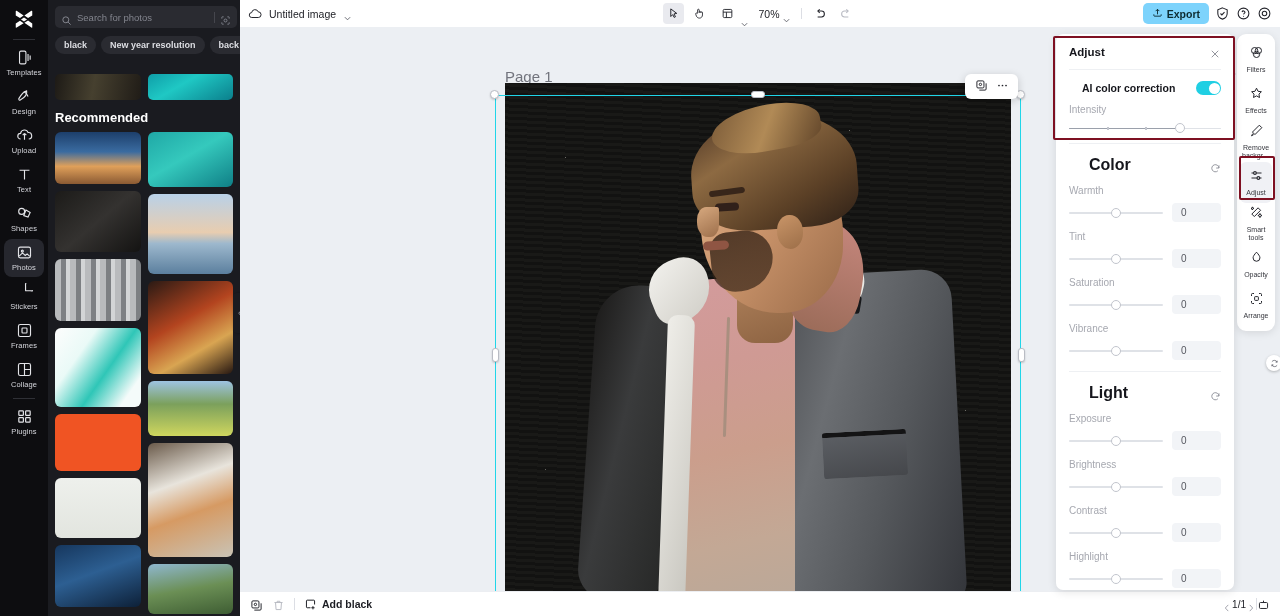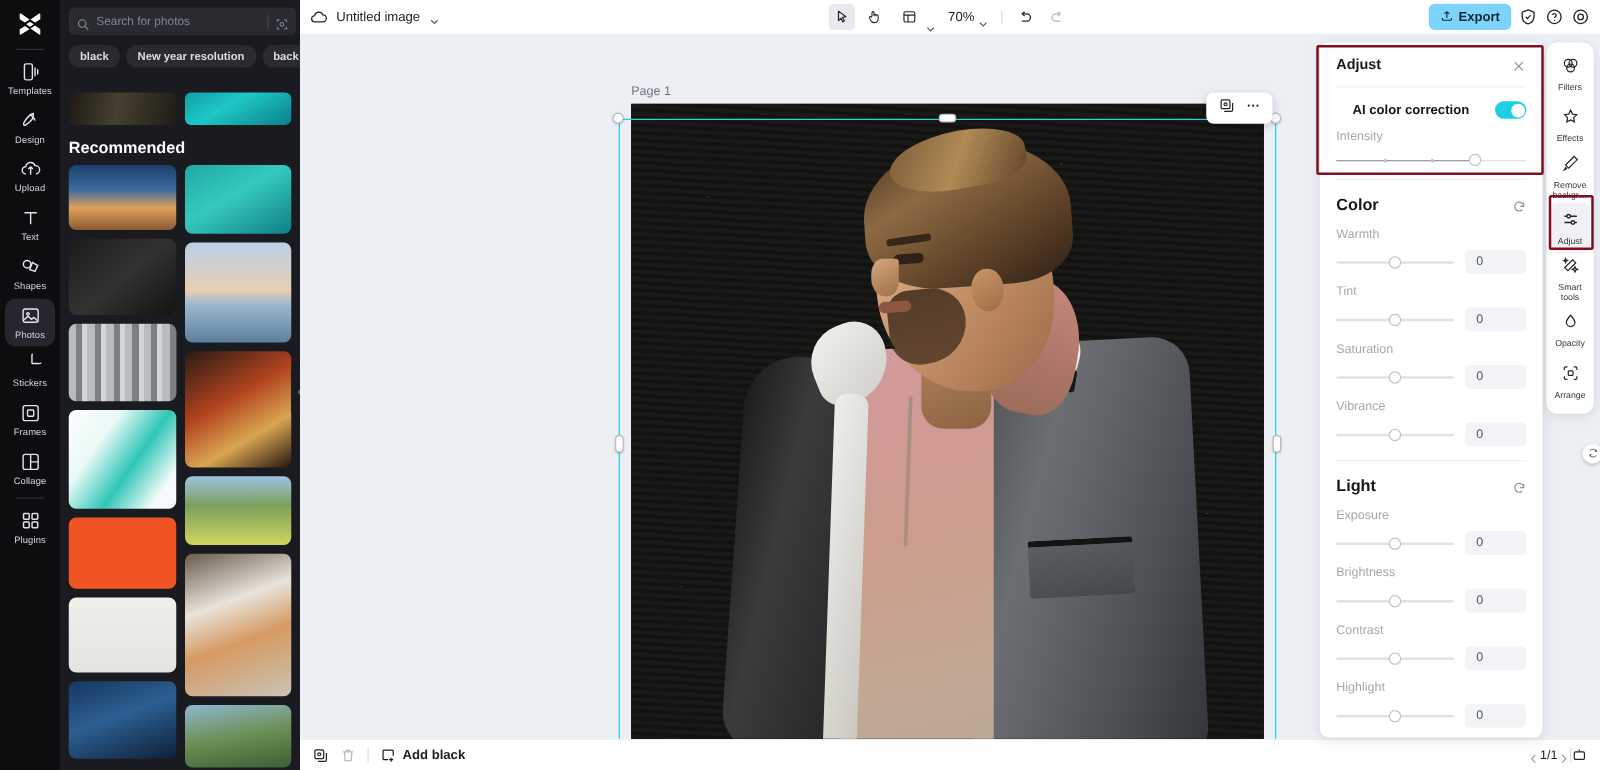--- a/index.html
+++ b/index.html
@@ -100,21 +100,21 @@
   .export-btn {
     height: 21px; background: #7dd3fc; color: #0b2a30; border-radius: 5px;
     display: flex; align-items: center; gap: 4px; padding: 0 9px;
     font-size: 10.5px; font-weight: bold; cursor: pointer;
   }
   .export-btn svg { width: 11px; height: 11px; }
   .rt-ico { width: 15px; height: 15px; color: #22232a; cursor: pointer; }
 
   
   .canvas-wrap { flex: 1; background: #eceff3; position: relative; overflow: hidden; }
-  .page-label { position: absolute; left: 265px; top: 41px; font-size: 10px; color: #72747d; }
+  .page-label { position: absolute; left: 265px; top: 41px; font-size: 15px; color: #72747d; }
   .canvas-top-icons { position: absolute; right: 36px; top: 39px; display: flex; gap: 10px; align-items: center; }
   .canvas-top-icons svg { width: 12px; height: 12px; color: #a8aab3; cursor: pointer; }
 
   .artboard {
     position: absolute; left: 265px; top: 56px;
     width: 506px; height: 529px; background: #000; overflow: hidden;
   }
   .selbox {
     position: absolute; left: 255px; top: 68px; width: 526px; height: 521px;
     border: 1.5px solid #20d5e8; pointer-events: none;
@@ -166,21 +166,21 @@
   .ap-close { margin-left: auto; width: 12px; height: 12px; color: #8d8f98; cursor: pointer; }
   .ap-divider { height: 1px; background: #eef0f3; }
   .aicc-row { display: flex; align-items: center; padding: 11px 0 0; }
   .aicc-row .t { font-size: 10.5px; color: #15161c; font-weight: bold; margin-left: 13px; }
   .toggle {
     margin-left: auto; width: 25px; height: 14px; border-radius: 8px;
     background: #20cfe3; position: relative; cursor: pointer;
   }
   .toggle i { position: absolute; right: 1.5px; top: 1.5px; width: 11px; height: 11px; background:#fff; border-radius:50%; }
   .sec-head { display: flex; align-items: center; padding: 12px 0 2px; }
-  .sec-head .t { font-size: 13px; color: #15161c; font-weight: bold; }
+  .sec-head .t { font-size: 16px; color: #15161c; font-weight: bold; margin-left: 20px; }
   .sec-head .reset { margin-left: auto; width: 11px; height: 11px; color: #8d8f98; cursor:pointer; }
   .slab { font-size: 10px; color: #a6a8b0; padding: 9px 0 0; }
   .srow { display: flex; align-items: center; gap: 9px; padding-top: 7px; }
   .track { position: relative; height: 12px; flex: 1; cursor: pointer; }
   .track .ln { position: absolute; top: 5.5px; left: 0; right: 0; height: 1.6px; background: #dfe2e7; border-radius: 1px; }
   .track .fl { position: absolute; top: 5.5px; left: 0; height: 1.6px; background: #9aa0ab; border-radius: 1px; }
   .track .kb { position: absolute; top: 1px; width: 10px; height: 10px; background: #fff; border: 1.3px solid #c2c5cd; border-radius: 50%; margin-left: -5px; }
   .track .tick { position: absolute; top: 5px; width: 1.5px; height: 2.5px; background: #c2c5cd; }
   .numbox {
     width: 49px; height: 19px; background: #f2f4f7; border-radius: 4px;

